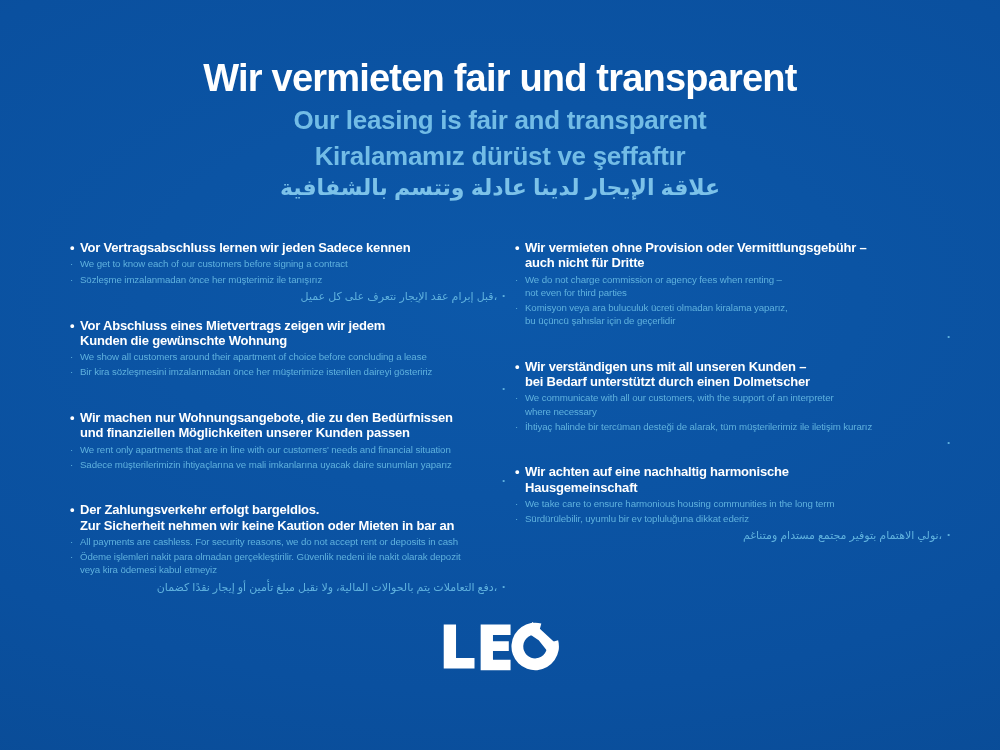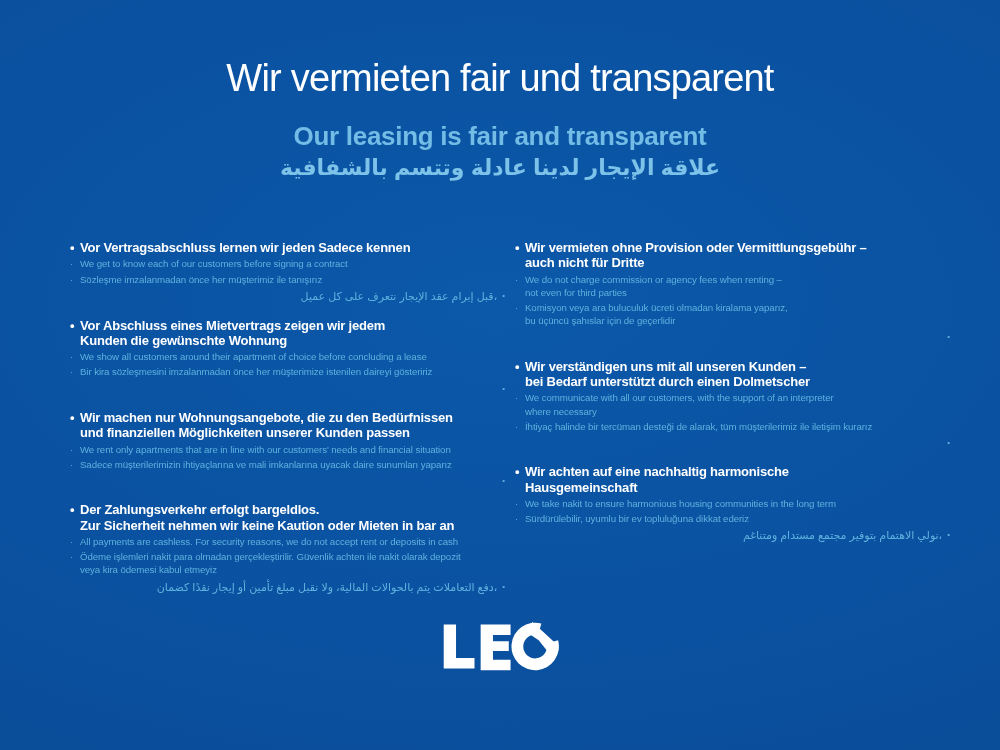--- a/index.html
+++ b/index.html
@@ -8,25 +8,25 @@
     font-family: "Liberation Sans", "DejaVu Sans", sans-serif;
     -webkit-font-smoothing: antialiased;
   }
   .poster {
     position: relative; width: 1000px; height: 750px; overflow: hidden;
     background: radial-gradient(ellipse 130% 95% at 50% 40%, #0c58a9 0%, #0a509f 55%, #09488f 100%);
   }
   
   .hdr { position: absolute; top: 58px; left: 0; right: 0; text-align: center; }
   .title-de {
-    color: #ffffff; font-size: 38px; font-weight: normal; letter-spacing: -0.8px; line-height: 1.1;
+    color: #ffffff; font-size: 38px; font-weight: bold; letter-spacing: -0.8px; line-height: 1.1;
   }
   .title-sub {
     color: #72bce6; font-size: 26px; font-weight: bold; letter-spacing: -0.3px; line-height: 1.2;
-    margin-top: 21px;
+    margin-top: 5px;
   }
   .title-ar {
     color: #7cc2e9; font-size: 22px; font-weight: bold; line-height: 1.3; margin-top: 2px;
   }
   
   .columns {
     position: absolute; top: 240px; left: 70px; width: 880px;
     display: flex; gap: 10px;
   }
   .col { width: 435px; flex: none; }
@@ -54,20 +54,21 @@
   .logo svg { display: block; }
 </style>
 </head>
 <body>
 
 <div class="poster">
 
   <div class="hdr">
     <div class="title-de">Wir vermieten fair und transparent</div>
     <div class="title-sub">Our leasing is fair and transparent</div>
+    <div class="title-sub">Kiralamamız dürüst ve şeffaftır</div>
     <div class="title-ar" dir="rtl">علاقة الإيجار لدينا عادلة وتتسم بالشفافية</div>
   </div>
 
   <div class="columns">
 
     <div class="col">
 
       <div class="block">
         <div class="de-line">
           <span class="b">•</span>
@@ -130,21 +131,21 @@
           <span class="b">•</span>
           <span class="txt">Der Zahlungsverkehr erfolgt bargeldlos.
 Zur Sicherheit nehmen wir keine Kaution oder Mieten in bar an</span>
         </div>
         <div class="sub-line">
           <span class="b">·</span>
           <span class="txt">All payments are cashless. For security reasons, we do not accept rent or deposits in cash</span>
         </div>
         <div class="sub-line">
           <span class="b">·</span>
-          <span class="txt">Ödeme işlemleri nakit para olmadan gerçekleştirilir. Güvenlik achten ile nakit olarak depozit
+          <span class="txt">Ödeme işlemleri nakit para olmadan gerçekleştirilir. Güvenlik nedeni ile nakit olarak depozit
 veya kira ödemesi kabul etmeyiz</span>
         </div>
         <div class="ar-line" dir="rtl">
           <span class="b">•</span>
           <span class="txt">،دفع التعاملات يتم بالحوالات المالية، ولا نقبل مبلغ تأمين أو إيجار نقدًا كضمان</span>
         </div>
       </div>
 
     </div>
 
@@ -192,21 +193,21 @@
       </div>
 
       <div class="block">
         <div class="de-line">
           <span class="b">•</span>
           <span class="txt">Wir achten auf eine nachhaltig harmonische
 Hausgemeinschaft</span>
         </div>
         <div class="sub-line">
           <span class="b">·</span>
-          <span class="txt">We take nakit to ensure harmonious housing communities in the long term</span>
+          <span class="txt">We take care to ensure harmonious housing communities in the long term</span>
         </div>
         <div class="sub-line">
           <span class="b">·</span>
           <span class="txt">Sürdürülebilir, uyumlu bir ev topluluğuna dikkat ederiz</span>
         </div>
         <div class="ar-line" dir="rtl">
           <span class="b">•</span>
           <span class="txt">،نولي الاهتمام بتوفير مجتمع مستدام ومتناغم</span>
         </div>
       </div>

